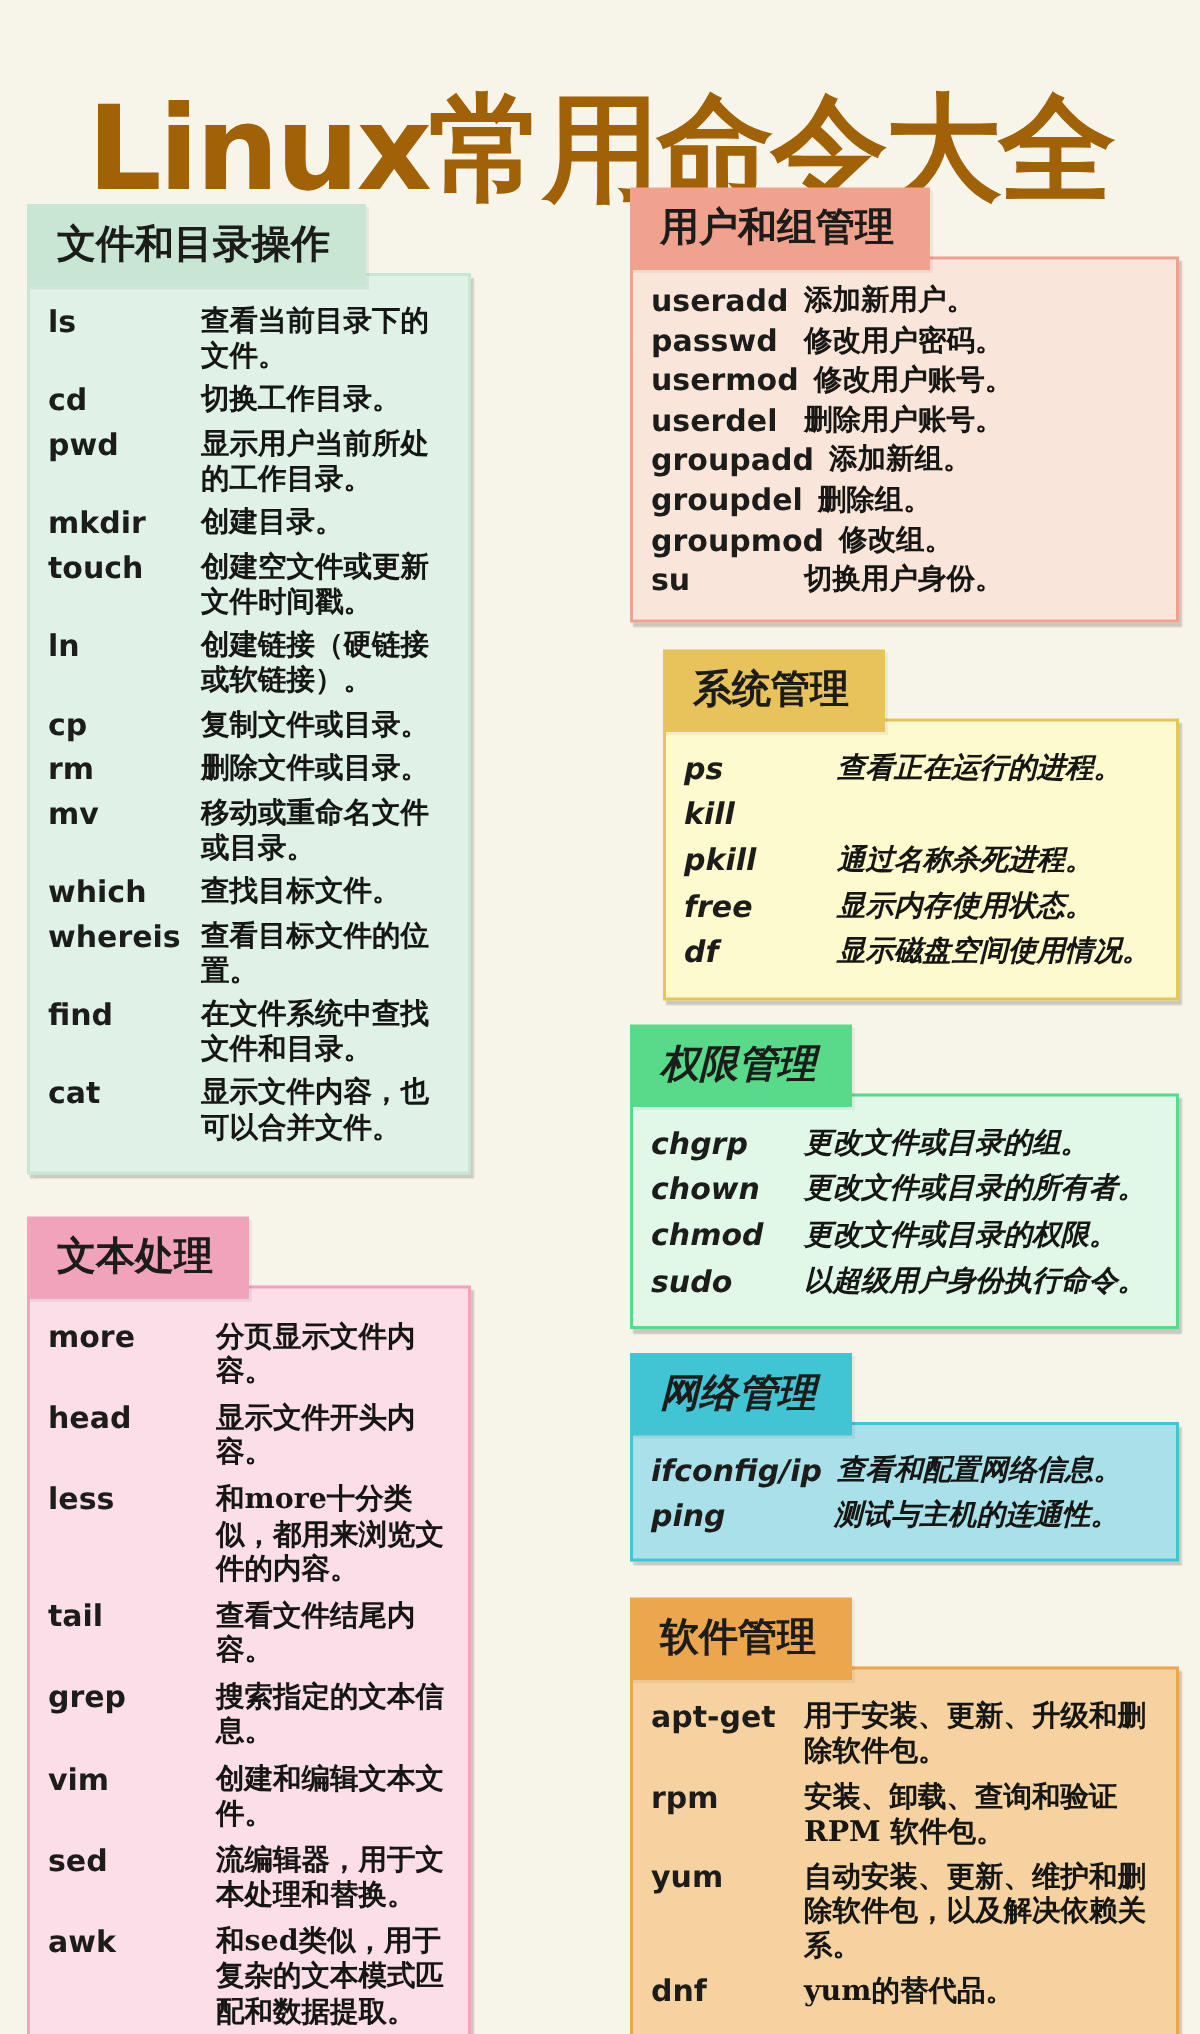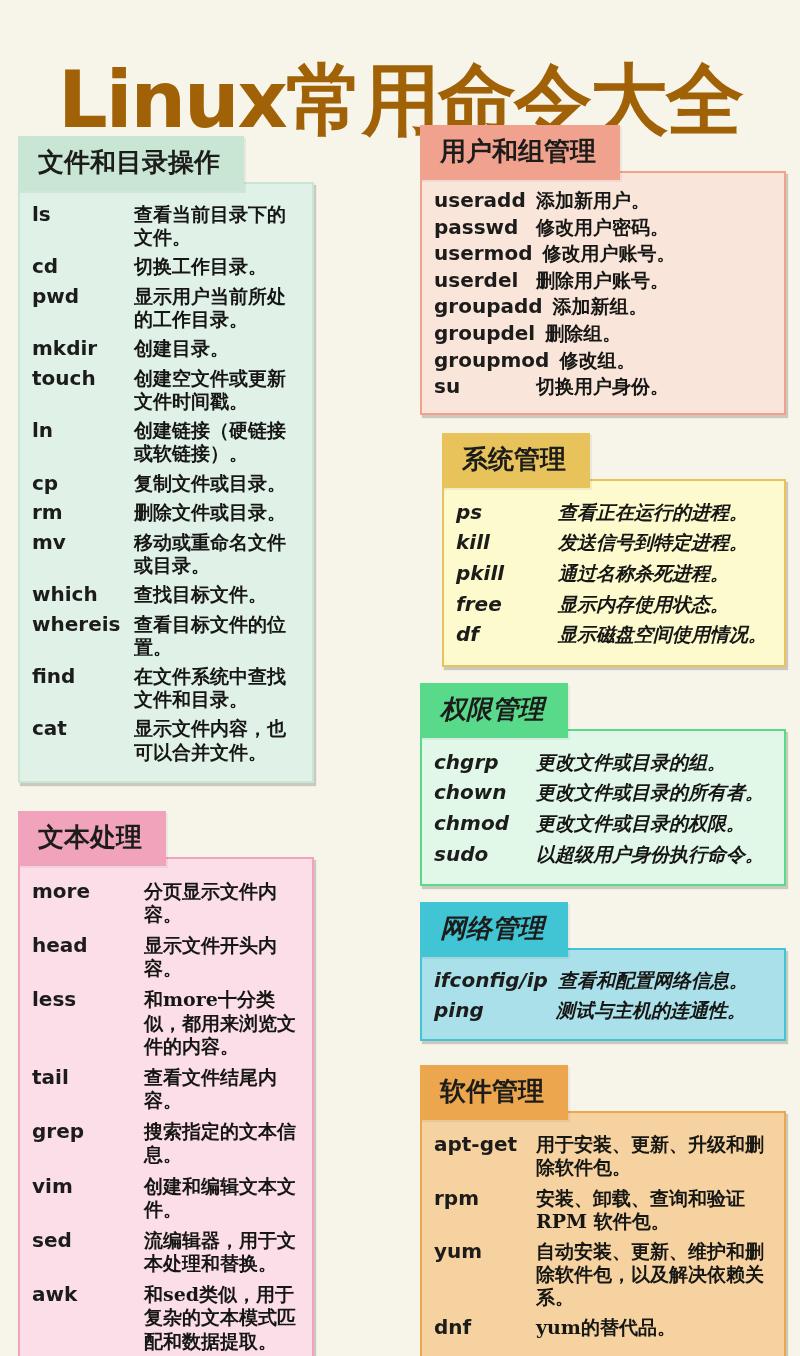--- a/index.html
+++ b/index.html
@@ -244,21 +244,20 @@
     <div class="tab">
       <span>系统管理</span>
     </div>
     <div class="box">
           <div class="row">
     <span class="cmd">ps</span>
     <span class="desc">查看正在运行的进程。</span>
   </div>
           <div class="row">
     <span class="cmd">kill</span>
-    <span class="desc">发送信号到特定进程。</span>
   </div>
           <div class="row">
     <span class="cmd">pkill</span>
     <span class="desc">通过名称杀死进程。</span>
   </div>
           <div class="row">
     <span class="cmd">free</span>
     <span class="desc">显示内存使用状态。</span>
   </div>
           <div class="row">

